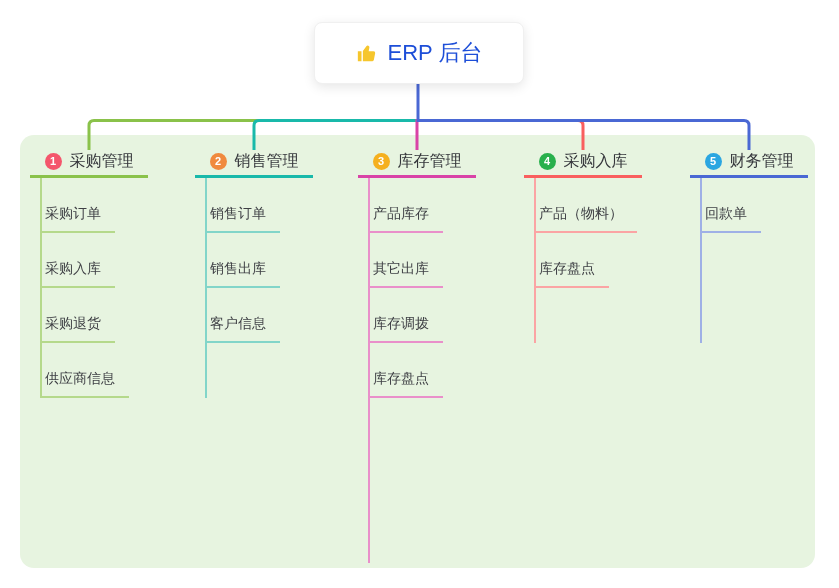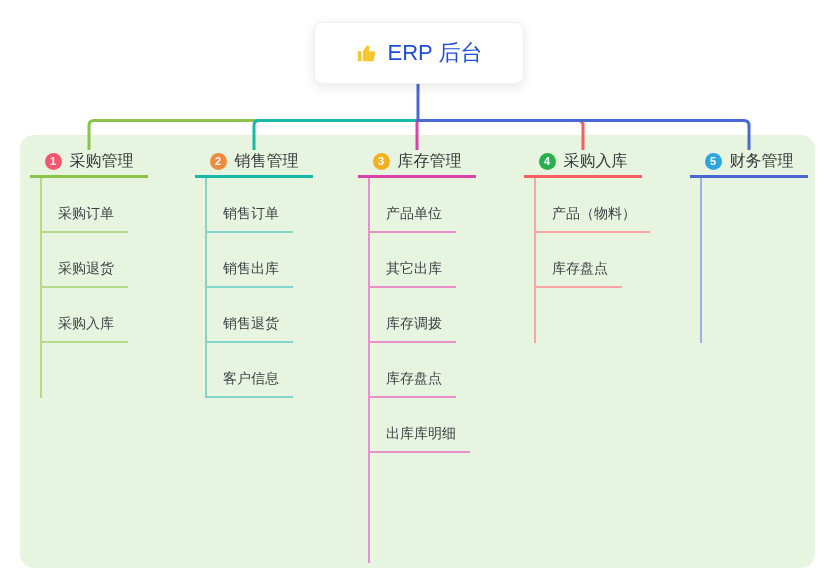--- a/index.html
+++ b/index.html
@@ -20,21 +20,21 @@
                 font-size:16px;font-weight:500;color:#35363b;white-space:nowrap;}
   .badge{width:17px;height:17px;border-radius:50%;background:var(--bc);flex:0 0 17px;
          color:#fff;font-size:11px;font-weight:bold;line-height:1;
          display:flex;align-items:center;justify-content:center;}
   .children{position:relative;}
   .trunk{position:absolute;left:10px;top:0;width:2px;background:var(--cl);}
   .b1 .trunk,.b2 .trunk{height:220px;}
   .b3 .trunk{height:385px;}
   .b4 .trunk,.b5 .trunk{height:165px;}
   .child{height:55px;display:flex;align-items:flex-end;}
-  .child-label{margin-left:10px;padding:0 14px 8px 18px;border-bottom:2px solid var(--cl);
+  .child-label{margin-left:10px;padding:0 14px 8px 5px;border-bottom:2px solid var(--cl);
                font-size:14px;color:#3e3f44;white-space:nowrap;}
 </style>
 </head>
 <body>
 
 <div class="stage">
 
   <div class="panel"></div>
 
   <svg class="wires" width="839" height="588" viewBox="0 0 839 588" fill="none">
@@ -57,71 +57,68 @@
     <div class="branch-title">
       <span class="badge">1</span>
       <span>采购管理</span>
     </div>
     <div class="children">
       <div class="trunk"></div>
       <div class="child">
         <span class="child-label">采购订单</span>
         </div>
       <div class="child">
+        <span class="child-label">采购入库</span>
+        </div>
+      <div class="child">
         <span class="child-label">采购退货</span>
         </div>
       <div class="child">
-        <span class="child-label">采购入库</span>
+        <span class="child-label">供应商信息</span>
         </div>
     </div>
   </div>
 
   <div class="branch b2" style="--c: #19b9aa; --cl: #82d5c9; --bc: #f08a3e;">
     <div class="branch-title">
       <span class="badge">2</span>
       <span>销售管理</span>
     </div>
     <div class="children">
       <div class="trunk"></div>
       <div class="child">
         <span class="child-label">销售订单</span>
         </div>
       <div class="child">
         <span class="child-label">销售出库</span>
         </div>
       <div class="child">
-        <span class="child-label">销售退货</span>
-        </div>
-      <div class="child">
         <span class="child-label">客户信息</span>
         </div>
     </div>
   </div>
 
   <div class="branch b3" style="--c: #d943a7; --cl: #e98fca; --bc: #f5b01f;">
     <div class="branch-title">
       <span class="badge">3</span>
       <span>库存管理</span>
     </div>
     <div class="children">
       <div class="trunk"></div>
       <div class="child">
-        <span class="child-label">产品单位</span>
+        <span class="child-label">产品库存</span>
         </div>
       <div class="child">
         <span class="child-label">其它出库</span>
         </div>
       <div class="child">
         <span class="child-label">库存调拨</span>
         </div>
       <div class="child">
         <span class="child-label">库存盘点</span>
-        </div>
-      <div class="child">
-        <span class="child-label">出库库明细</span>
         </div>
     </div>
   </div>
 
   <div class="branch b4" style="--c: #f95f5f; --cl: #fba4a4; --bc: #28b04c;">
     <div class="branch-title">
       <span class="badge">4</span>
       <span>采购入库</span>
     </div>
     <div class="children">
@@ -135,16 +132,19 @@
     </div>
   </div>
 
   <div class="branch b5" style="--c: #4a68d4; --cl: #9fb0e6; --bc: #2ba6e1;">
     <div class="branch-title">
       <span class="badge">5</span>
       <span>财务管理</span>
     </div>
     <div class="children">
       <div class="trunk"></div>
+      <div class="child">
+        <span class="child-label">回款单</span>
+        </div>
     </div>
   </div>
 
 </div>
 
 </body></html>

